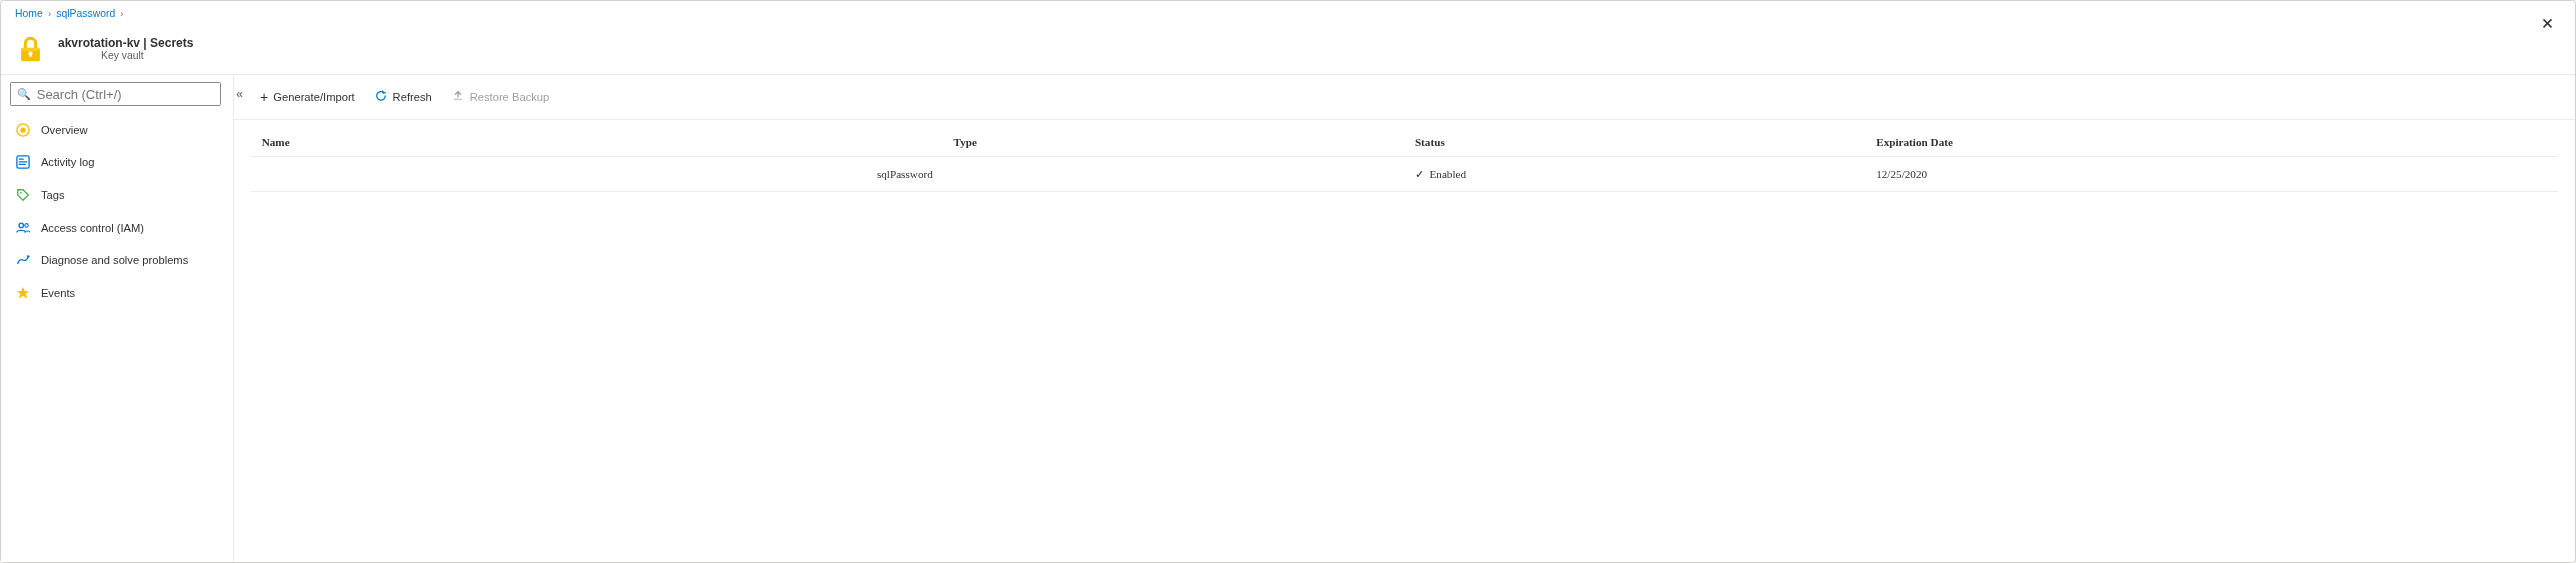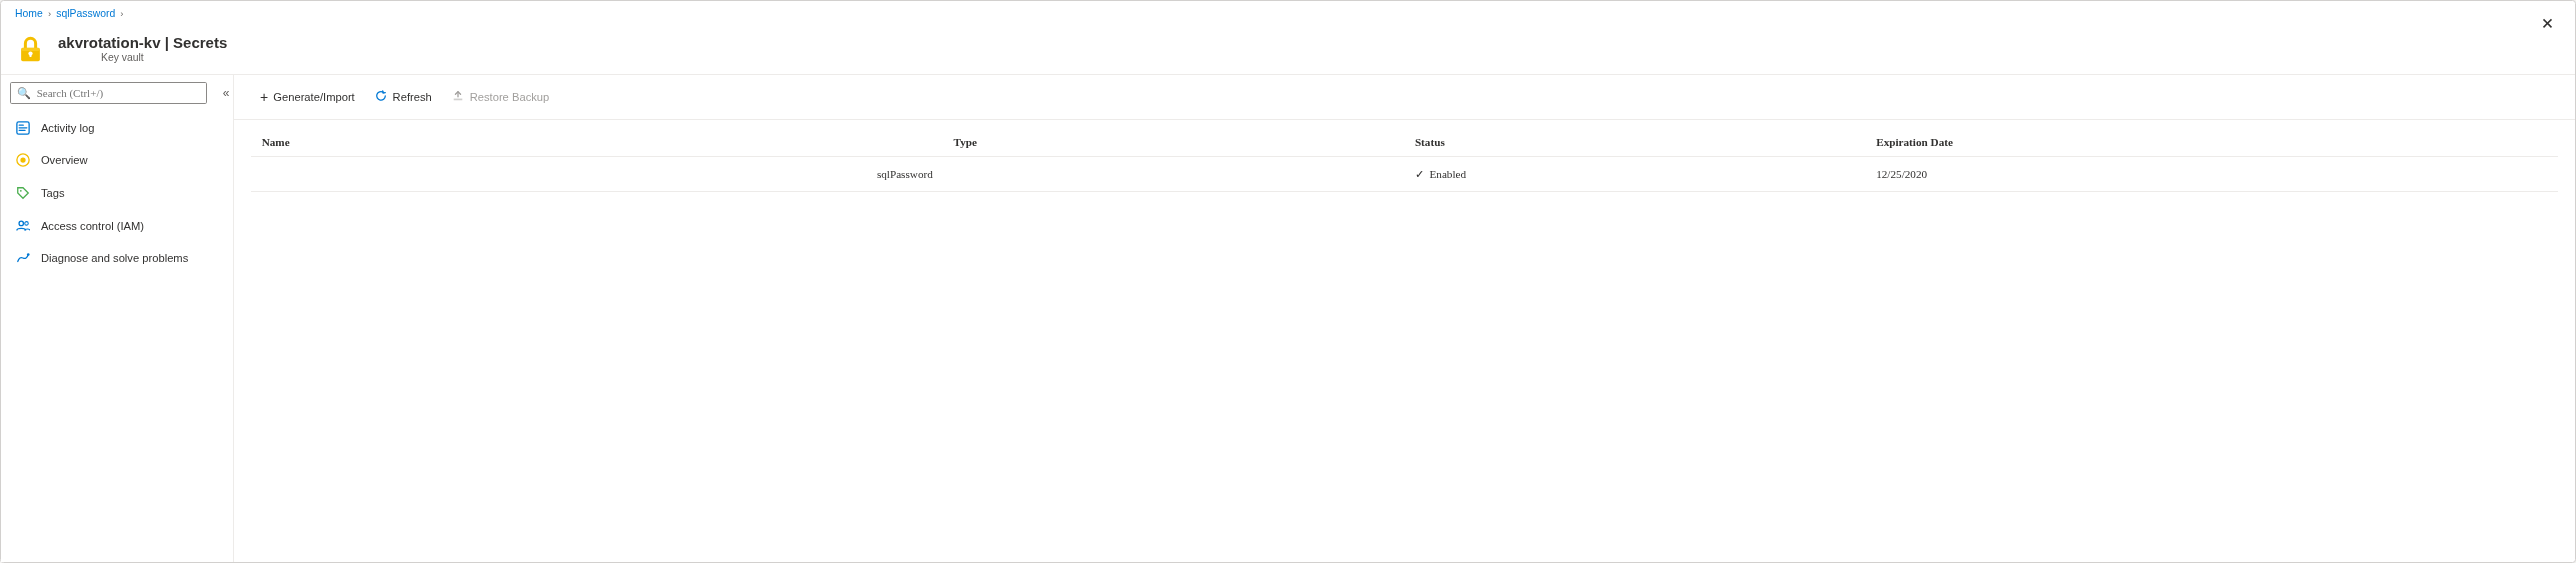--- a/index.html
+++ b/index.html
@@ -48,21 +48,21 @@
     }
     .header-icon {
       width: 31px;
       height: 31px;
       display: flex;
       align-items: center;
       justify-content: center;
       flex-shrink: 0;
     }
     .header-text h1 {
-      font-size: 15px;
+      font-size: 12px;
       font-weight: 600;
       color: #323130;
       line-height: 1.2;
     }
     .header-text .subtitle {
       font-size: 10.4px;
       color: #605e5c;
       padding-left: 43px;
     }
     .close-btn {
@@ -95,25 +95,24 @@
       margin: 7px 8.6px;
       border: 0.9px solid #8a8886;
       border-radius: 1.7px;
       padding: 3.5px 7px;
       gap: 5.2px;
       background: #fff;
     }
     .search-box input {
       border: none;
       outline: none;
-      font-size: 11px;
+      font-size: 13px;
       color: #605e5c;
       flex: 1;
       background: transparent;
-      font-family: Liberation Serif, serif;
     }
     .search-icon {
       color: #605e5c;
       font-size: 11.2px;
     }
     .collapse-btn {
       background: none;
       border: none;
       cursor: pointer;
       font-size: 12px;
@@ -258,42 +257,42 @@
           <input type="text" placeholder="Search (Ctrl+/)" style="">
         </div>
         <button class="collapse-btn">«</button>
       </div>
 
       <div class="nav-items">
 
         <div class="nav-item">
           <div class="nav-icon">
             <svg width="14" height="14" viewBox="0 0 16 16" xmlns="http://www.w3.org/2000/svg">
+              <circle cx="8" cy="8" r="7" fill="none" stroke="#F4BE00" stroke-width="1.5"></circle>
+              <circle cx="8" cy="8" r="3" fill="#F4BE00"></circle>
+            </svg>
+          </div>
+          <span>Overview</span>
+        </div>
+
+        <div class="nav-item">
+          <div class="nav-icon">
+            <svg width="14" height="14" viewBox="0 0 16 16" xmlns="http://www.w3.org/2000/svg">
               <rect x="1" y="1" width="14" height="14" rx="2" fill="none" stroke="#0078d4" stroke-width="1.5"></rect>
               <rect x="3" y="4" width="6" height="1.5" rx="0.5" fill="#0078d4"></rect>
               <rect x="3" y="7" width="10" height="1.5" rx="0.5" fill="#0078d4"></rect>
               <rect x="3" y="10" width="8" height="1.5" rx="0.5" fill="#0078d4"></rect>
             </svg>
           </div>
           <span>Activity log</span>
         </div>
 
         <div class="nav-item">
           <div class="nav-icon">
             <svg width="14" height="14" viewBox="0 0 16 16" xmlns="http://www.w3.org/2000/svg">
-              <circle cx="8" cy="8" r="7" fill="none" stroke="#F4BE00" stroke-width="1.5"></circle>
-              <circle cx="8" cy="8" r="3" fill="#F4BE00"></circle>
-            </svg>
-          </div>
-          <span>Overview</span>
-        </div>
-
-        <div class="nav-item">
-          <div class="nav-icon">
-            <svg width="14" height="14" viewBox="0 0 16 16" xmlns="http://www.w3.org/2000/svg">
               <path d="M2 2 h6 l6 6 -6 6 -6-6 z" fill="none" stroke="#4CAF50" stroke-width="1.5"></path>
               <circle cx="5.5" cy="5.5" r="1" fill="#4CAF50"></circle>
             </svg>
           </div>
           <span>Tags</span>
         </div>
 
         <div class="nav-item">
           <div class="nav-icon">
             <svg width="14" height="14" viewBox="0 0 16 16" xmlns="http://www.w3.org/2000/svg">
@@ -309,20 +308,28 @@
         <div class="nav-item">
           <div class="nav-icon">
             <svg width="14" height="14" viewBox="0 0 16 16" xmlns="http://www.w3.org/2000/svg">
               <path d="M2 12 Q4 6 8 8 Q12 10 14 4" fill="none" stroke="#0078d4" stroke-width="1.5" stroke-linecap="round"></path>
               <circle cx="14" cy="4" r="1.5" fill="#0078d4"></circle>
             </svg>
           </div>
           <span>Diagnose and solve problems</span>
         </div>
 
+        <div class="nav-item">
+          <div class="nav-icon">
+            <svg width="14" height="14" viewBox="0 0 16 16" xmlns="http://www.w3.org/2000/svg">
+              <path d="M8 1 L10 6 H15 L11 9.5 L13 14.5 L8 11 L3 14.5 L5 9.5 L1 6 H6 Z" fill="#F4BE00"></path>
+            </svg>
+          </div>
+          <span>Events</span>
+        </div>
       </div>
 
       <div class="scrollbar-area">
         
       </div>
     </div>
 
     <div class="content">
 
       <div class="toolbar">

